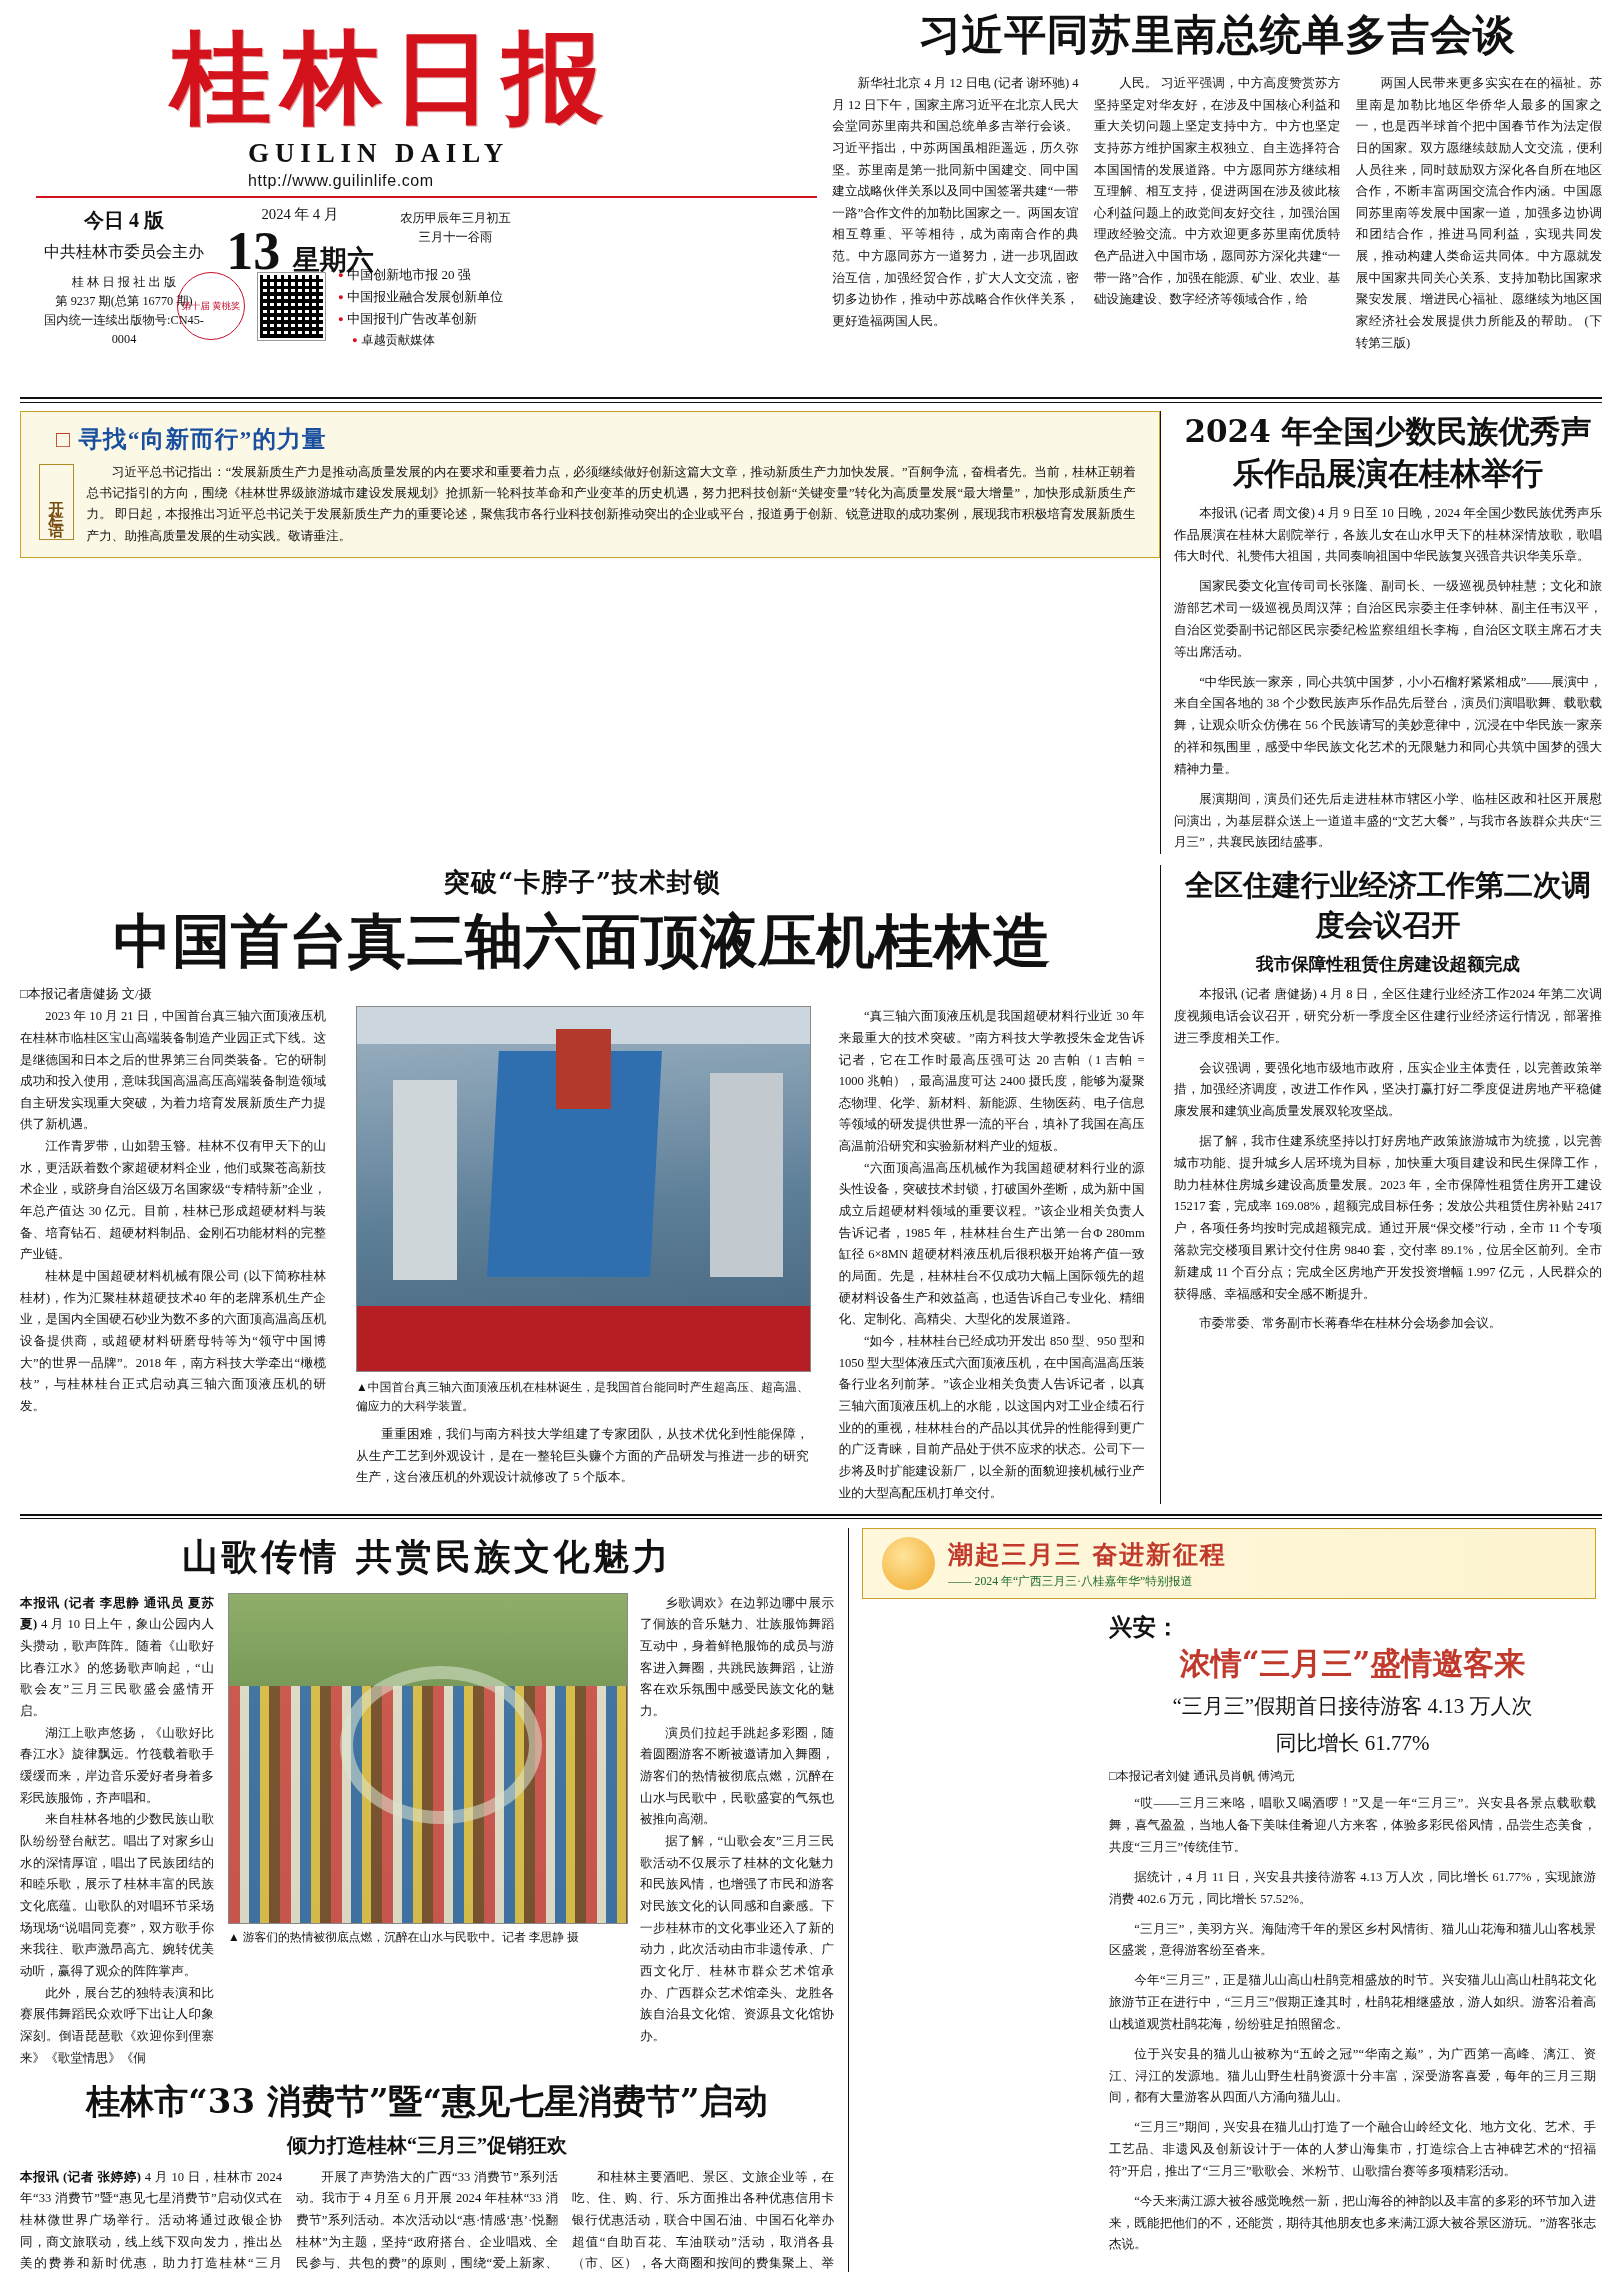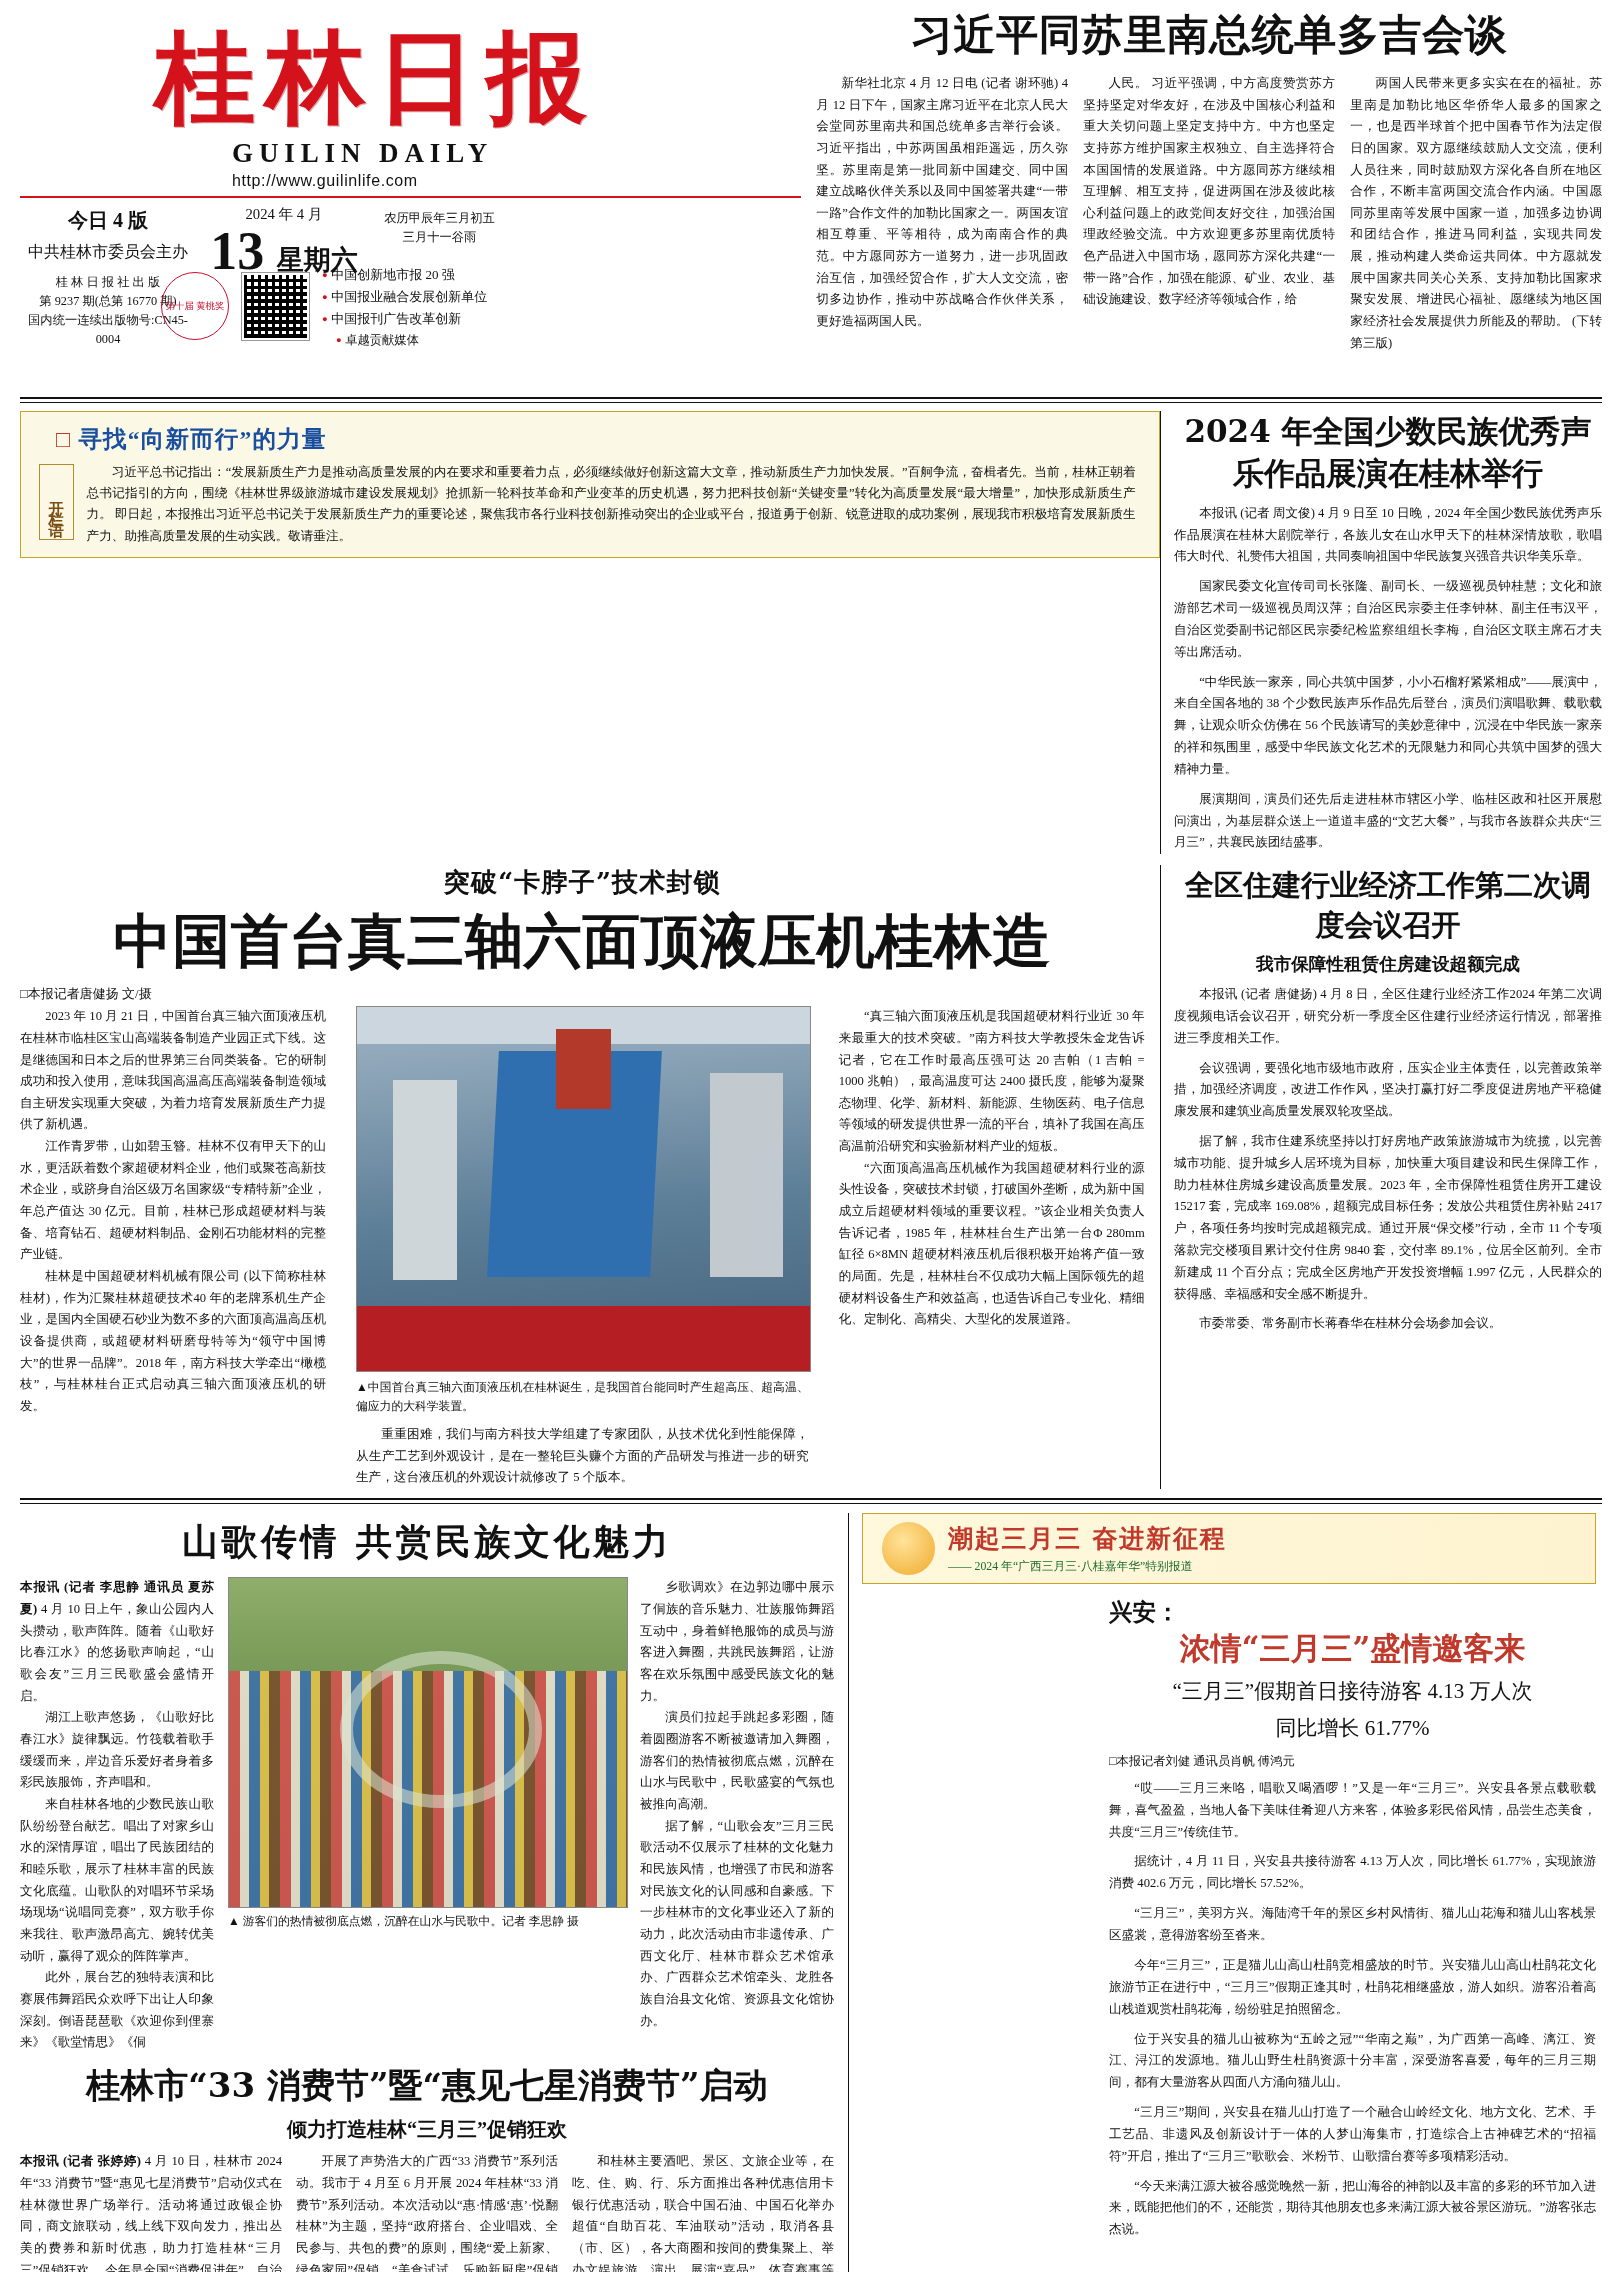--- a/index.html
+++ b/index.html
@@ -1,21 +1,21 @@
 <!DOCTYPE html>
 <html style="font-size:9.4px"><head>
 <meta charset="utf-8">
 <style>
   html,body{margin:0;padding:0;background:#fff;}
   body{font-family:"Liberation Serif", serif; color:#111;}
   .page{width:1622px;height:2273px;position:relative;background:#fff;box-sizing:border-box;padding:0 20px;}
 
   
   .masthead{display:flex;align-items:flex-start;padding-top:10.6px;height:388px;box-sizing:border-box;}
-  .mh-left{width:781px;flex:0 0 781px;position:relative;}
+  .mh-left{width:781px;flex:0 0 781px;position:relative;margin-left:16px;}
   .logo-cn{font-family:"DejaVu Serif", serif;font-weight:bold;color:#d4121b;font-size:100px;letter-spacing:10.6px;line-height:1;padding-left:135px;padding-top:16.5px;text-shadow:1.2px 1.2px 0 rgba(160,10,15,.35);}
   .logo-en-wrap{padding-left:212px;margin-top:10.6px;}
   .logo-en{font-family:"Liberation Serif", serif;font-weight:bold;font-size:27px;letter-spacing:5.9px;color:#111;}
   .logo-url{font-size:16px;letter-spacing:0.6px;color:#111;margin-top:3.5px;font-family:"Liberation Sans", sans-serif;}
   .mh-red-line{border-top:1.8px solid #d4121b;border-bottom:1.8px solid #d4121b;height:0;margin:5.9px 0 0 0;}
   .mh-info{display:flex;margin-top:7px;}
   .mh-info-left{width:176px;text-align:center;font-size:15.3px;line-height:1.5;}
   .mh-today{font-size:20px;font-weight:bold;}
   .mh-org{font-size:16px;margin-top:4.7px;}
   .mh-sub{font-size:12.3px;line-height:1.55;margin-top:9.4px;}
@@ -205,20 +205,21 @@
               <div class="m1"></div>
               <div class="m2"></div>
               <div class="m3"></div>
           </div>
           <div class="cap">中国首台真三轴六面顶液压机在桂林诞生，是我国首台能同时产生超高压、超高温、偏应力的大科学装置。</div>
           <div class="ind" style="margin-top:8.2px">重重困难，我们与南方科技大学组建了专家团队，从技术优化到性能保障，从生产工艺到外观设计，是在一整轮巨头赚个方面的产品研发与推进一步的研究生产，这台液压机的外观设计就修改了 5 个版本。</div>
         </div>
         <div class="fc fc3">
           <div class="ind">“真三轴六面顶液压机是我国超硬材料行业近 30 年来最重大的技术突破。”南方科技大学教授朱金龙告诉记者，它在工作时最高压强可达 20 吉帕（1 吉帕 = 1000 兆帕），最高温度可达 2400 摄氏度，能够为凝聚态物理、化学、新材料、新能源、生物医药、电子信息等领域的研发提供世界一流的平台，填补了我国在高压高温前沿研究和实验新材料产业的短板。</div>
           <div class="ind">“六面顶高温高压机械作为我国超硬材料行业的源头性设备，突破技术封锁，打破国外垄断，成为新中国成立后超硬材料领域的重要议程。”该企业相关负责人告诉记者，1985 年，桂林桂台生产出第一台Φ 280mm 缸径 6×8MN 超硬材料液压机后很积极开始将产值一致的局面。先是，桂林桂台不仅成功大幅上国际领先的超硬材料设备生产和效益高，也适告诉自己专业化、精细化、定制化、高精尖、大型化的发展道路。</div>
+          <div class="ind">“如今，桂林桂台已经成功开发出 850 型、950 型和 1050 型大型体液压式六面顶液压机，在中国高温高压装备行业名列前茅。”该企业相关负责人告诉记者，以真三轴六面顶液压机上的水能，以这国内对工业企绩石行业的的重视，桂林桂台的产品以其优异的性能得到更广的广泛青睐，目前产品处于供不应求的状态。公司下一步将及时扩能建设新厂，以全新的面貌迎接机械行业产业的大型高配压机打单交付。</div>
         </div>
       </div>
     </div>
 
     <div class="feat-right vline" style="padding-left:13px">
       <div class="rbox-title">全区住建行业经济工作第二次调度会议召开</div>
       <div class="sub-title">我市保障性租赁住房建设超额完成</div>
       <div class="rtext ind">本报讯 (记者 唐健扬) 4 月 8 日，全区住建行业经济工作2024 年第二次调度视频电话会议召开，研究分析一季度全区住建行业经济运行情况，部署推进三季度相关工作。</div>
       <div class="rtext ind">会议强调，要强化地市级地市政府，压实企业主体责任，以完善政策举措，加强经济调度，改进工作作风，坚决打赢打好二季度促进房地产平稳健康发展和建筑业高质量发展双轮攻坚战。</div>
       <div class="rtext ind">据了解，我市住建系统坚持以打好房地产政策旅游城市为统揽，以完善城市功能、提升城乡人居环境为目标，加快重大项目建设和民生保障工作，助力桂林住房城乡建设高质量发展。2023 年，全市保障性租赁住房开工建设 15217 套，完成率 169.08%，超额完成目标任务；发放公共租赁住房补贴 2417 户，各项任务均按时完成超额完成。通过开展“保交楼”行动，全市 11 个专项落款完交楼项目累计交付住房 9840 套，交付率 89.1%，位居全区前列。全市新建成 11 个百分点；完成全区房地产开发投资增幅 1.997 亿元，人民群众的获得感、幸福感和安全感不断提升。</div>

